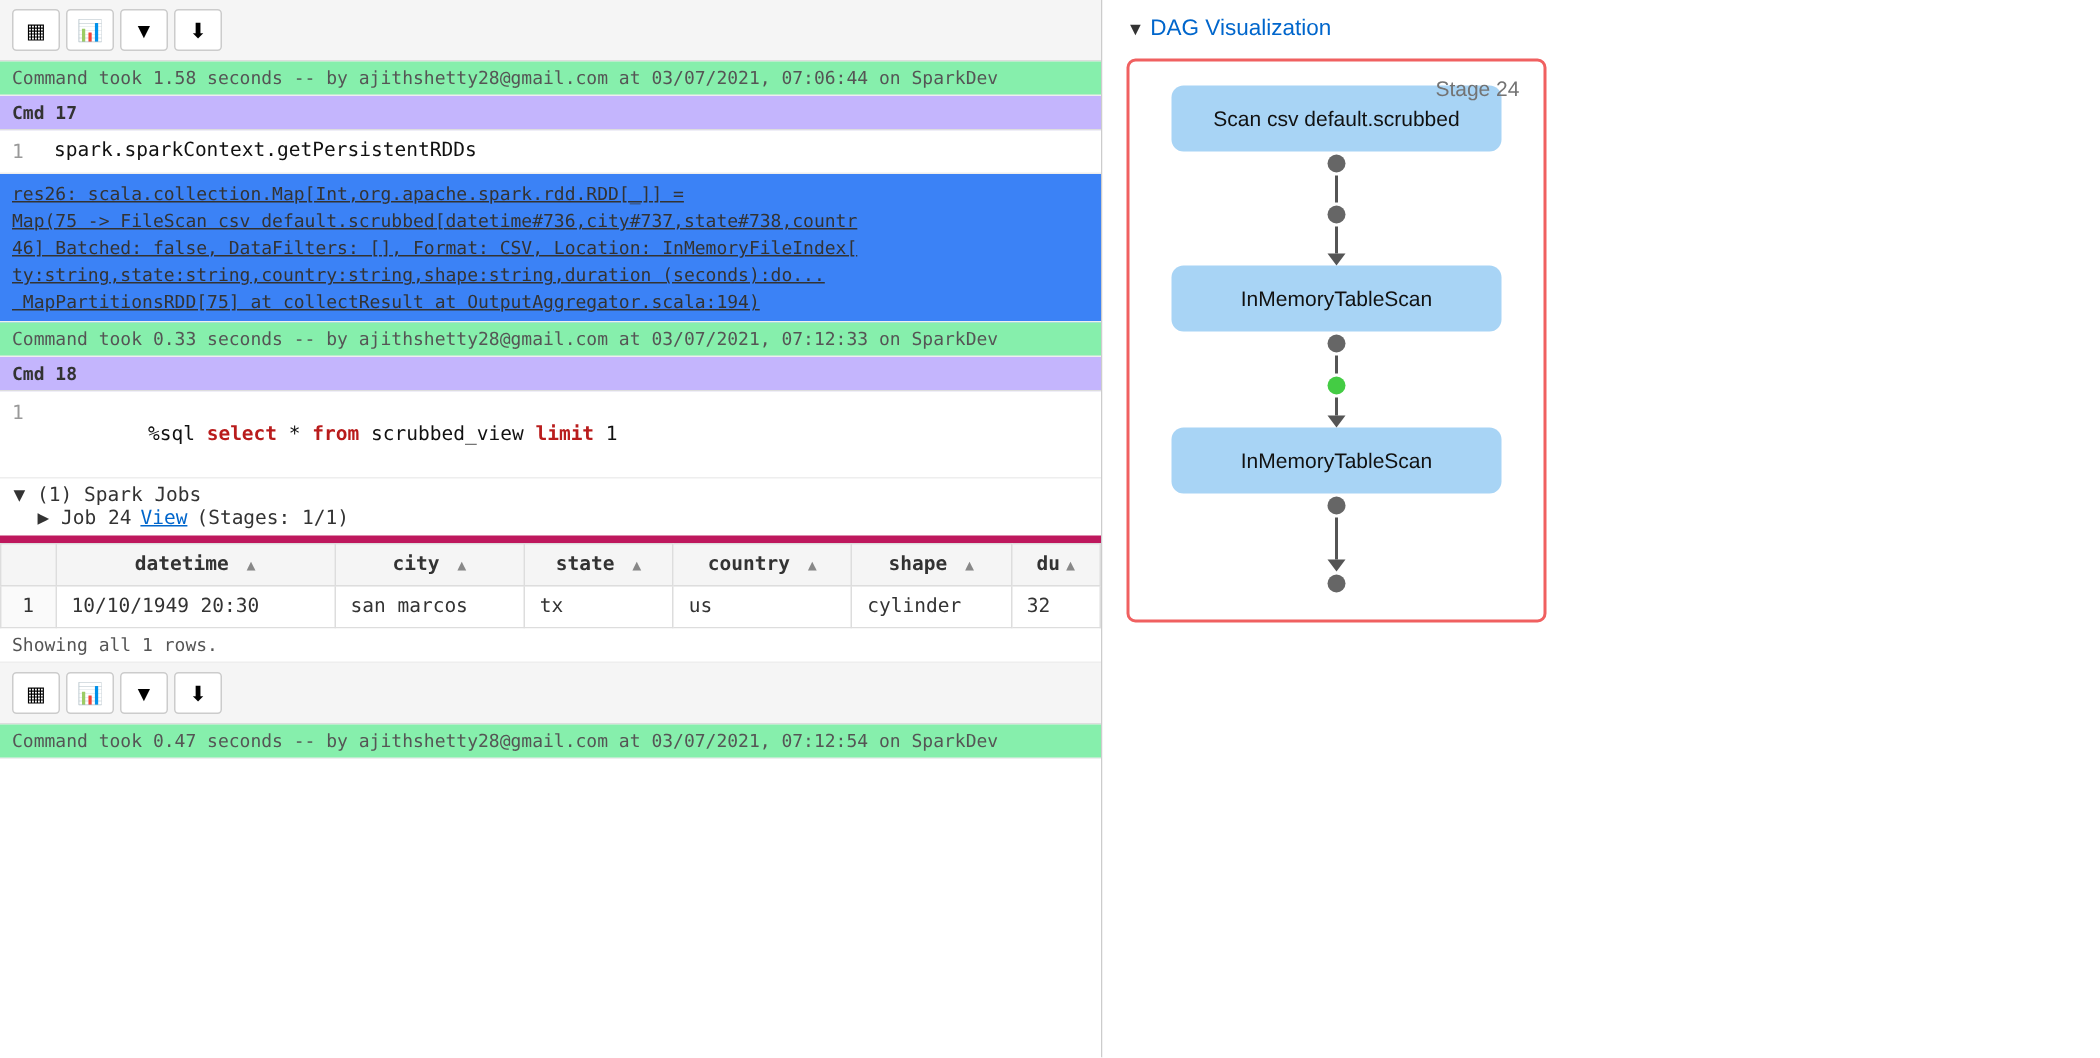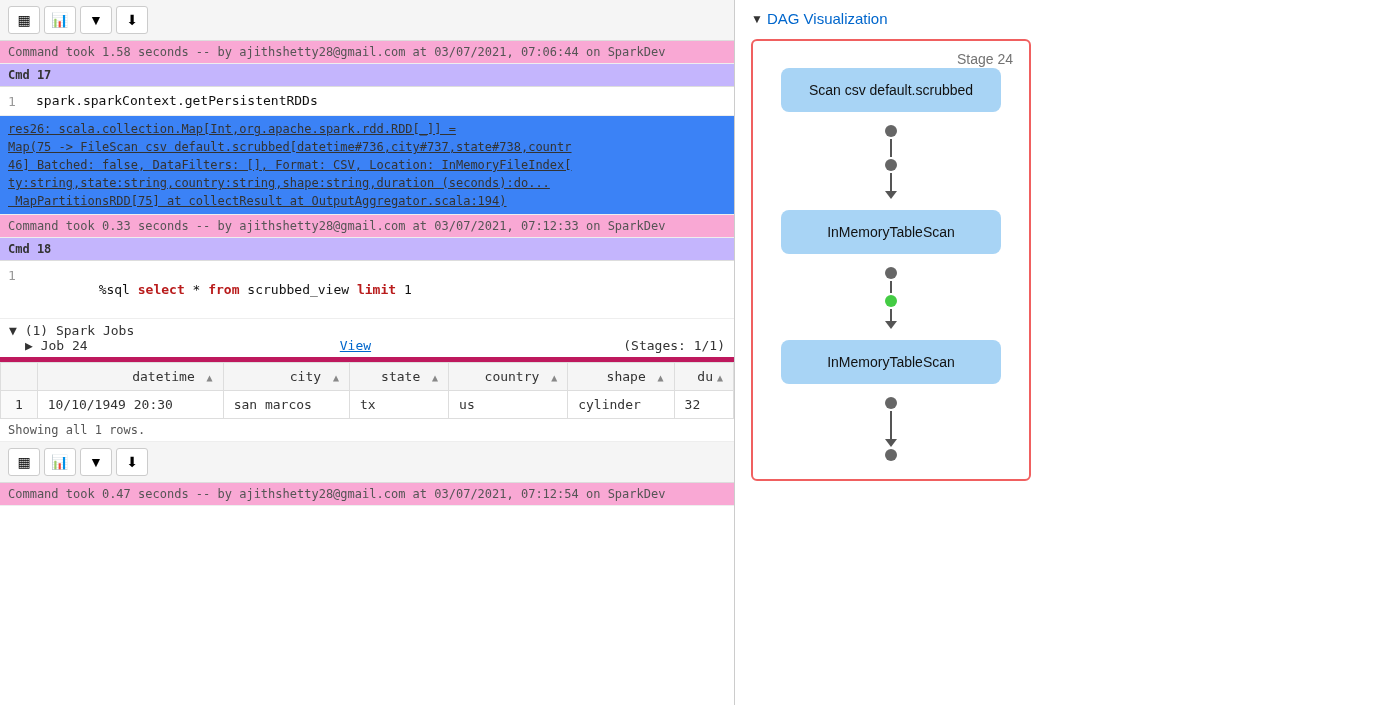--- a/index.html
+++ b/index.html
@@ -41,21 +41,21 @@
       justify-content: center;
       border-radius: 3px;
       font-size: 14px;
     }
 
     
     .status-line {
       font-size: 12px;
       color: #555;
       padding: 4px 8px;
-      background: #f9a8d4;
+      background: #86efac;
       border-bottom: 1px solid #eee;
     }
 
     
     .cmd-header {
       font-size: 12px;
       font-weight: bold;
       color: #333;
       padding: 4px 8px;
       background: #c4b5fd;
@@ -108,44 +108,43 @@
     
     .spark-jobs {
       padding: 4px 9px;
       font-size: 13px;
       color: #333;
       border-bottom: 5px solid #be185d;
     }
     .job-line {
       display: flex;
       align-items: center;
-      gap: 20px;
+      gap: 6px;
       padding-left: 16px;
       font-size: 13px;
-      justify-content: space-between;
     }
     .job-link {
       color: #0066cc;
       text-decoration: underline;
       cursor: pointer;
     }
 
     
     .result-table {
       border-collapse: collapse;
       width: 100%;
       font-size: 13px;
     }
     .result-table th {
       background: #f5f5f5;
       border: 1px solid #ddd;
       padding: 6px 10px;
-      text-align: right;
-      color: #333;
-      font-weight: normal;
+      text-align: center;
+      color: #333;
+      font-weight: bold;
     }
     .result-table td {
       border: 1px solid #ddd;
       padding: 6px 10px;
       color: #333;
     }
     .sort-icon {
       color: #888;
       font-size: 10px;
       margin-left: 4px;
@@ -201,21 +200,21 @@
 
     .dag-node {
       background: #a8d4f5;
       border-radius: 8px;
       padding: 14px 16px;
       text-align: center;
       font-family: sans-serif;
       font-size: 14px;
       color: #111;
       width: 220px;
-      margin: 11px auto;
+      margin: 0 auto;
     }
 
     .dag-connector {
       display: flex;
       flex-direction: column;
       align-items: center;
       gap: 0;
     }
     .dag-dot {
       width: 12px;

